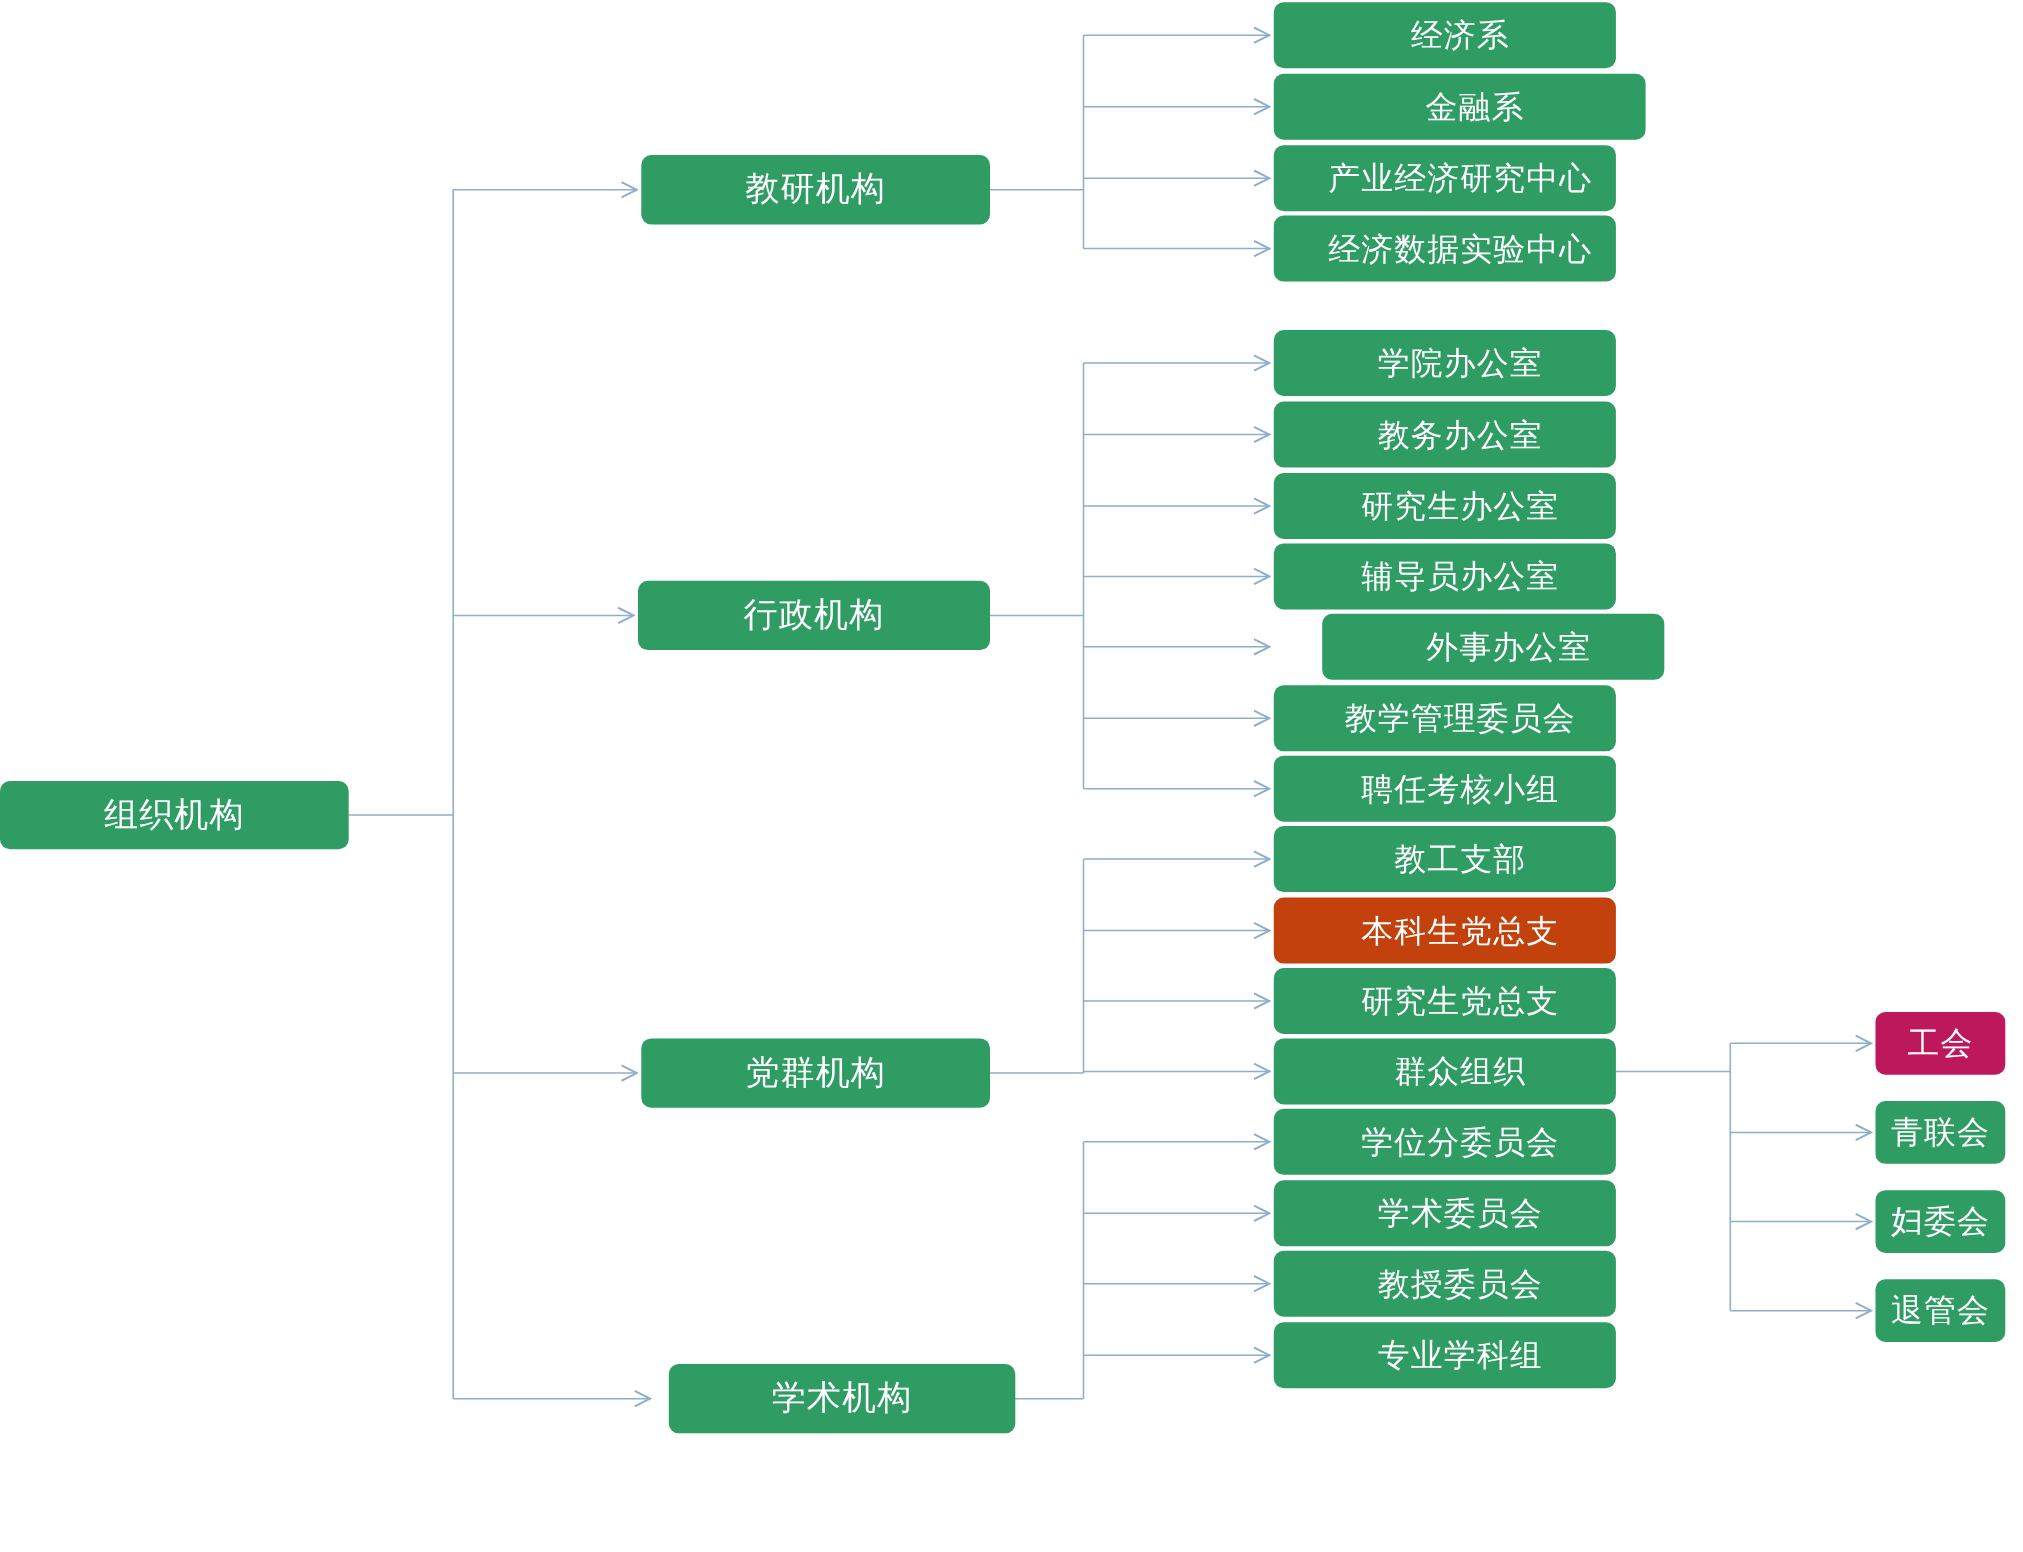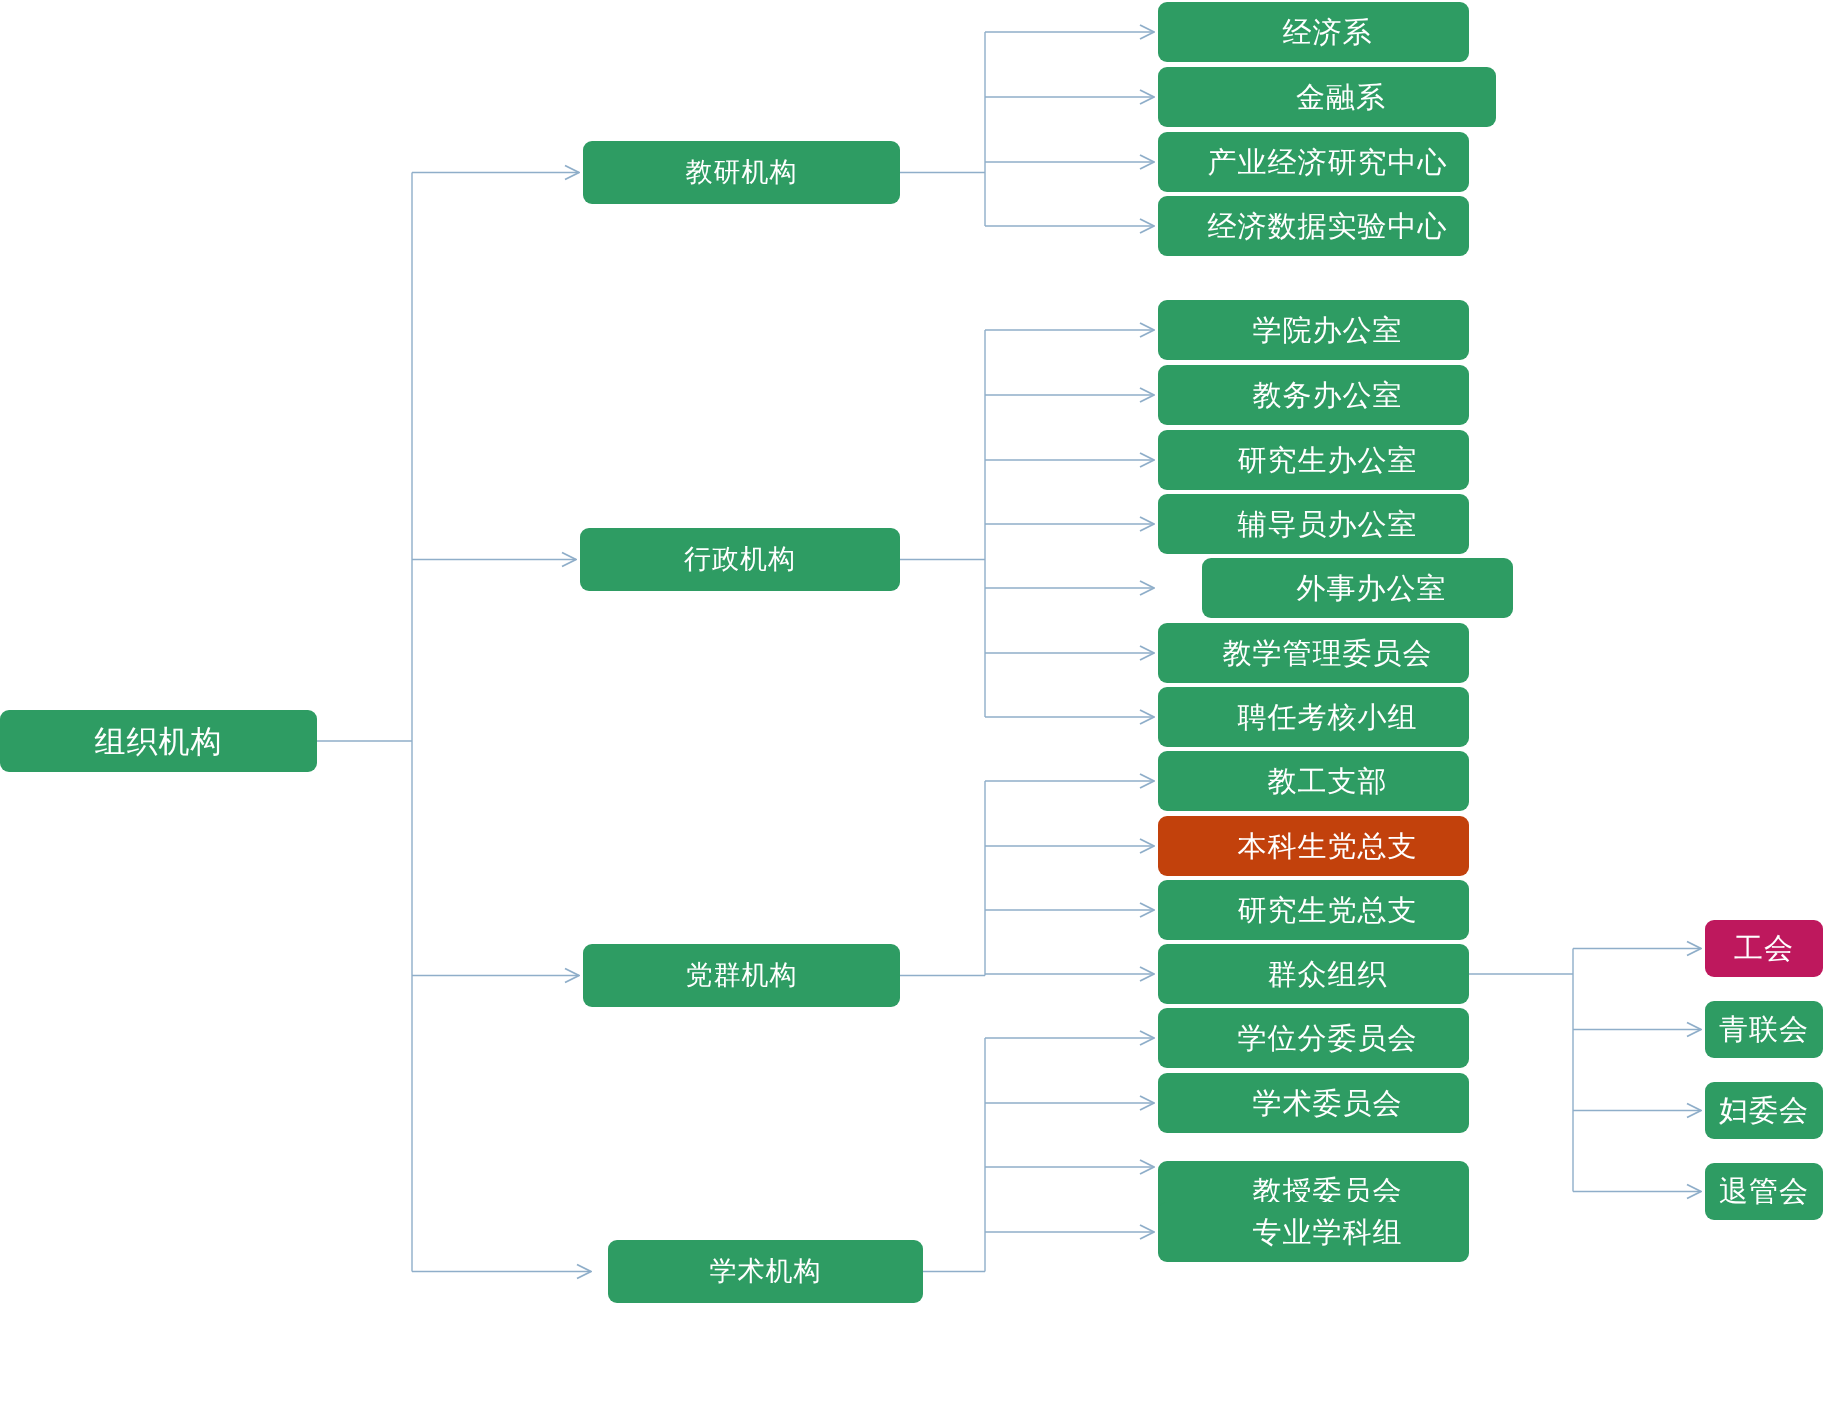--- a/index.html
+++ b/index.html
@@ -33,21 +33,21 @@
     align-items: center;
     justify-content: center;
     text-align: center;
     line-height: 1.05;
     letter-spacing: 1px;
     white-space: nowrap;
     font-weight: 400;
     box-shadow: 0 0 0 0 rgba(0,0,0,0);
   }
   .node.lvl1 { font-size: 31px; }
-  .node.lvl2 { font-size: 27px; }
+  .node.lvl2 { font-size: 31px; }
   .node.lvl3 { font-size: 29px; padding-left: 28px; }
   .node.lvl4 { font-size: 29px; }
 </style>
 </head>
 <body>
 
 <div id="canvas">
 
   <svg id="links" viewBox="0 0 1839 1411" width="1839" height="1411">
     <defs>
@@ -158,21 +158,21 @@
       </div>
       <div class="node lvl3" style="left: 1158px; top: 944px; width: 311px; height: 60px; background: rgb(46, 156, 99); color: rgb(255, 255, 255);">
         <span>群众组织</span>
       </div>
       <div class="node lvl3" style="left: 1158px; top: 1008px; width: 311px; height: 60px; background: rgb(46, 156, 99); color: rgb(255, 255, 255);">
         <span>学位分委员会</span>
       </div>
       <div class="node lvl3" style="left: 1158px; top: 1073px; width: 311px; height: 60px; background: rgb(46, 156, 99); color: rgb(255, 255, 255);">
         <span>学术委员会</span>
       </div>
-      <div class="node lvl3" style="left: 1158px; top: 1137px; width: 311px; height: 60px; background: rgb(46, 156, 99); color: rgb(255, 255, 255); margin-top: 24px;">
+      <div class="node lvl3" style="left: 1158px; top: 1137px; width: 311px; height: 60px; background: rgb(46, 156, 99); color: rgb(255, 255, 255);">
         <span>教授委员会</span>
       </div>
       <div class="node lvl3" style="left: 1158px; top: 1202px; width: 311px; height: 60px; background: rgb(46, 156, 99); color: rgb(255, 255, 255);">
         <span>专业学科组</span>
       </div>
       <div class="node lvl4" style="left: 1705px; top: 920px; width: 118px; height: 57px; background: #be185d; color: rgb(255, 255, 255);">
         <span>工会</span>
       </div>
       <div class="node lvl4" style="left: 1705px; top: 1001px; width: 118px; height: 57px; background: rgb(46, 156, 99); color: rgb(255, 255, 255);">
         <span>青联会</span>

